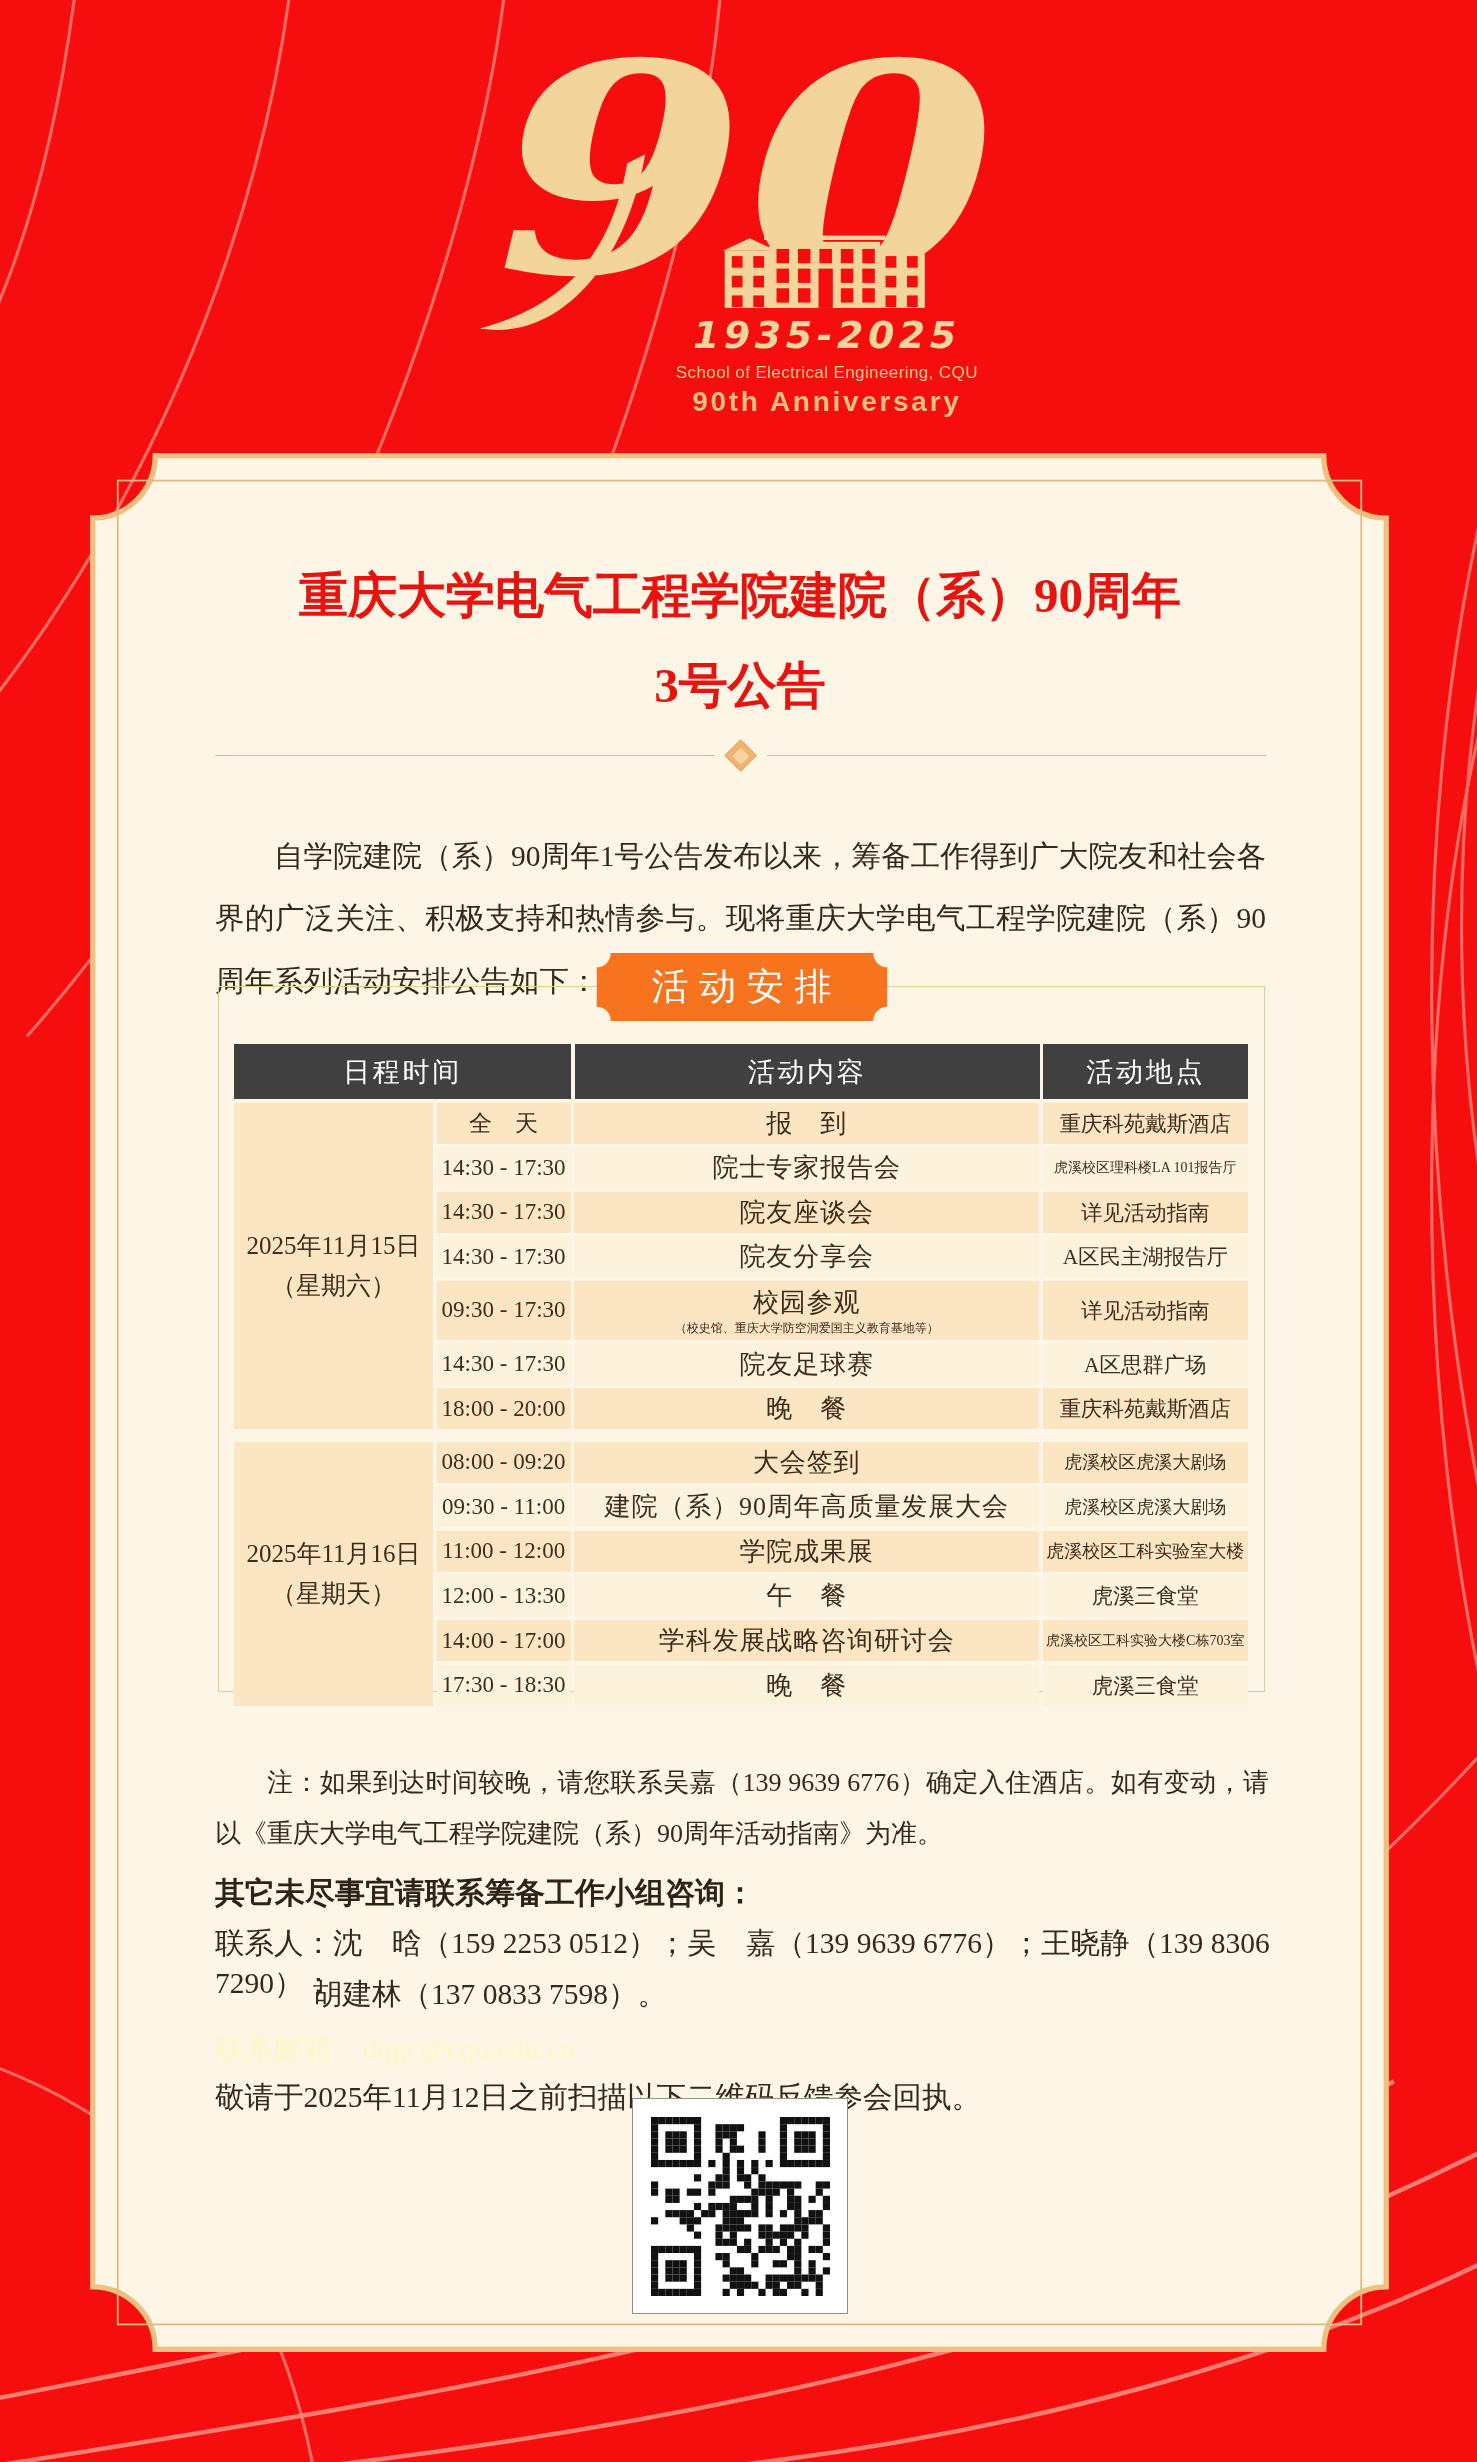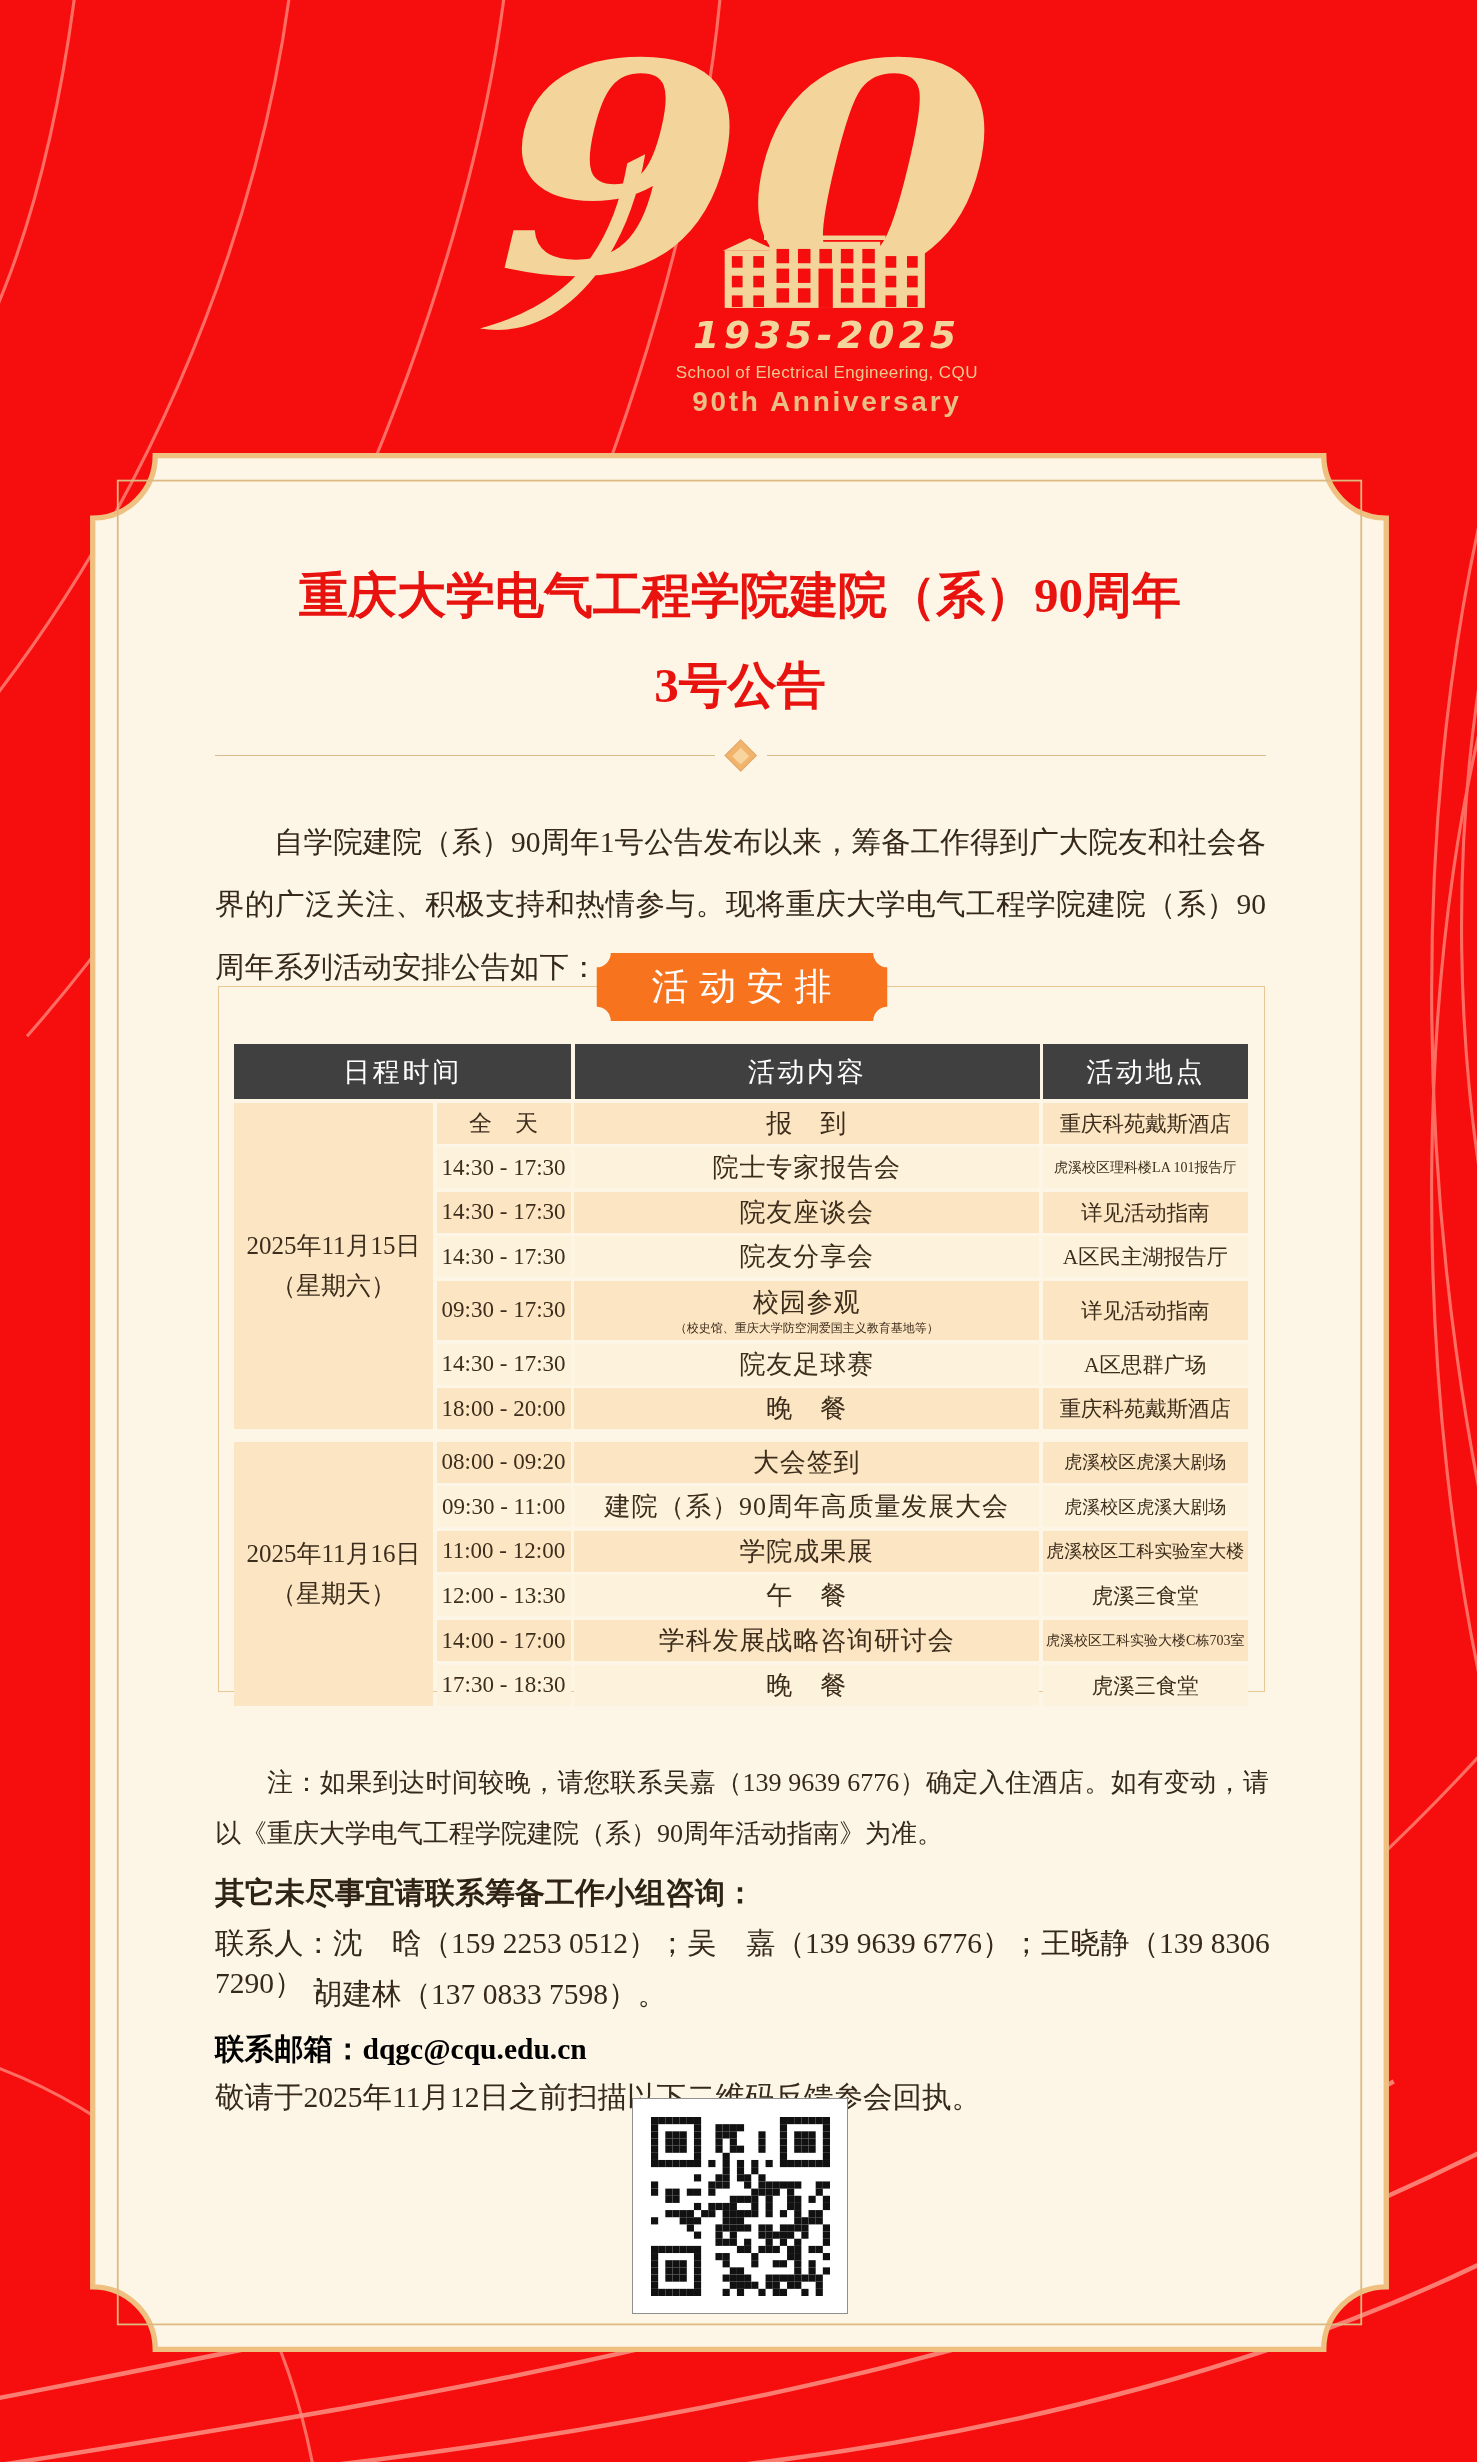--- a/index.html
+++ b/index.html
@@ -25,21 +25,21 @@
   .main-title{position:absolute;top:82px;left:0;width:100%;text-align:center;
               color:#E8120E;font-weight:bold;font-size:49px;line-height:1.0;}
   .main-title .t2{margin-top:41px;}
 
   .divider{position:absolute;top:288px;left:122px;width:1051px;display:flex;align-items:center;}
   .divider .line{flex:1;height:0.9px;background:#D9BC8C;}
   .diamond{width:21.4px;height:21.4px;transform:rotate(45deg);background:#F2B36B;
            border:0.9px solid #E0A96D;margin:0 14.3px;position:relative;}
   .diamond::after{content:"";position:absolute;inset:4.5px;background:#F8D59F;}
 
-  .intro{position:absolute;top:325px;left:122px;width:1051px;font-size:29.5px;line-height:2.12;
+  .intro{position:absolute;top:339px;left:122px;width:1051px;font-size:29.5px;line-height:2.12;
          color:#36281A;text-align:justify;text-indent:2em;}
 
   
   .schedule-box{position:absolute;top:530px;left:125px;width:1045px;height:704px;
                 border:1.8px solid #EAC896;}
   .badge{position:absolute;top:-34px;left:50%;transform:translateX(-50%);width:291px;height:68px;}
   .badge svg{position:absolute;left:0;top:0;}
   .badge-label{position:absolute;left:0;top:0;width:100%;height:100%;display:flex;align-items:center;
                justify-content:center;color:#fff;font-size:37px;letter-spacing:10.7px;text-indent:10.7px;
                font-family:"Liberation Sans","DejaVu Sans",sans-serif;}
@@ -64,21 +64,21 @@
   .ven{font-size:21.4px;white-space:nowrap;}
   .ven.sm{font-size:18px;}
   .ven.xs{font-size:14px;text-align:right;}
 
   
   .note{position:absolute;top:1276px;left:122px;width:1054px;font-size:26px;line-height:1.95;
         color:#36281A;text-align:justify;text-indent:2em;}
   .contact-lead{position:absolute;top:1387px;left:122px;width:1054px;font-size:30px;font-weight:600;color:#2F2316;}
   .contacts1{position:absolute;top:1438px;left:122px;width:1072px;font-size:29.5px;color:#36281A;}
   .contacts2{position:absolute;top:1489px;left:220px;width:983px;font-size:29.5px;color:#36281A;}
-  .email-line{position:absolute;top:1544px;left:122px;width:1054px;font-size:29.5px;color:#000000;font-weight:bold;}
+  .email-line{position:absolute;top:1544px;left:122px;width:1054px;font-size:29.5px;color:#fef9c3;}
   .qr-line{position:absolute;top:1592px;left:122px;width:1054px;font-size:29.5px;color:#36281A;}
 
   .qr-box{position:absolute;top:1642px;left:50%;transform:translateX(-50%);width:214px;height:214px;
           background:#fff;border:1.8px solid #8f8f8f;display:flex;align-items:center;justify-content:center;}
   .qr-box svg{display:block;}
 </style>
 </head>
 <body>
 
 <svg class="bg-svg" viewBox="0 0 1654 2756" xmlns="http://www.w3.org/2000/svg">

